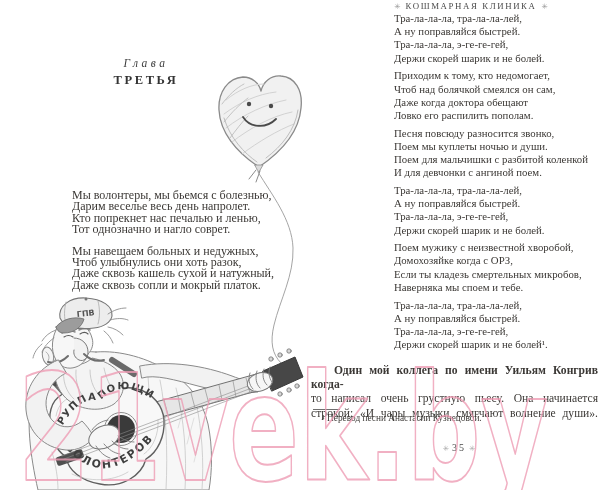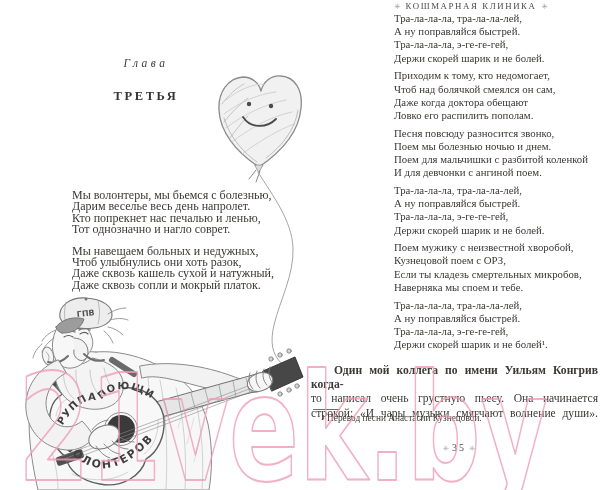--- a/index.html
+++ b/index.html
@@ -3,21 +3,21 @@
 <meta charset="utf-8">
 <style>
   html,body{margin:0;padding:0;}
   .screen{
     position:relative;width:600px;height:490px;background:#ffffff;
     overflow:hidden;font-family:"Liberation Serif",serif;color:#3a3a3a;
   }
   
   .chapter{position:absolute;left:66px;top:57px;width:160px;text-align:center;color:#3e3e3e;}
   .chapter .label{font-style:italic;font-size:11.5px;letter-spacing:3.5px;}
-  .chapter .title{font-weight:bold;font-size:12.5px;letter-spacing:2.6px;margin-top:20px;color:#343434;}
+  .chapter .title{font-weight:bold;font-size:12.5px;letter-spacing:2.6px;margin-top:4px;color:#343434;}
   .left-poem{position:absolute;left:72px;top:190px;font-size:12px;line-height:11.4px;color:#3b3835;}
   .left-poem .stanza + .stanza{margin-top:10px;}
   .pl{white-space:nowrap;}
   
   .runhead{position:absolute;left:368px;top:1px;width:206px;text-align:center;
     font-size:8.8px;letter-spacing:1.6px;color:#4a4a4a;}
   .runhead .orn{color:#9b9b9b;font-size:7.5px;letter-spacing:0;padding:0 5px;}
   .right-poem{position:absolute;left:394px;top:12px;font-size:10.8px;line-height:13.2px;color:#3b3835;font-family:Liberation Serif, serif;}
   .right-poem .stanza + .stanza{margin-top:4.5px;}
   .prose{position:absolute;left:311px;top:364px;width:287px;font-size:11.6px;line-height:14.2px;color:#3b3835;}
@@ -232,33 +232,33 @@
         <div class="pl">Держи скорей шарик и не болей.</div>
       </div>
       <div class="stanza">
         <div class="pl">Приходим к тому, кто недомогает,</div>
         <div class="pl">Чтоб над болячкой смеялся он сам,</div>
         <div class="pl">Даже когда доктора обещают</div>
         <div class="pl">Ловко его распилить пополам.</div>
       </div>
       <div class="stanza">
         <div class="pl">Песня повсюду разносится звонко,</div>
-        <div class="pl">Поем мы болезнью ночью и днем.</div>
+        <div class="pl">Поем мы куплеты ночью и души.</div>
         <div class="pl">Поем для мальчишки с разбитой коленкой</div>
         <div class="pl">И для девчонки с ангиной поем.</div>
       </div>
       <div class="stanza">
         <div class="pl">Тра-ла-ла-ла, тра-ла-ла-лей,</div>
         <div class="pl">А ну поправляйся быстрей.</div>
         <div class="pl">Тра-ла-ла-ла, э-ге-ге-гей,</div>
         <div class="pl">Держи скорей шарик и не болей.</div>
       </div>
       <div class="stanza">
         <div class="pl">Поем мужику с неизвестной хворобой,</div>
-        <div class="pl">Кузнецовой поем с ОРЗ,</div>
+        <div class="pl">Домохозяйке когда с ОРЗ,</div>
         <div class="pl">Если ты кладезь смертельных микробов,</div>
         <div class="pl">Наверняка мы споем и тебе.</div>
       </div>
       <div class="stanza">
         <div class="pl">Тра-ла-ла-ла, тра-ла-ла-лей,</div>
         <div class="pl">А ну поправляйся быстрей.</div>
         <div class="pl">Тра-ла-ла-ла, э-ге-ге-гей,</div>
         <div class="pl">Держи скорей шарик и не болей¹.</div>
       </div>
     </div>

